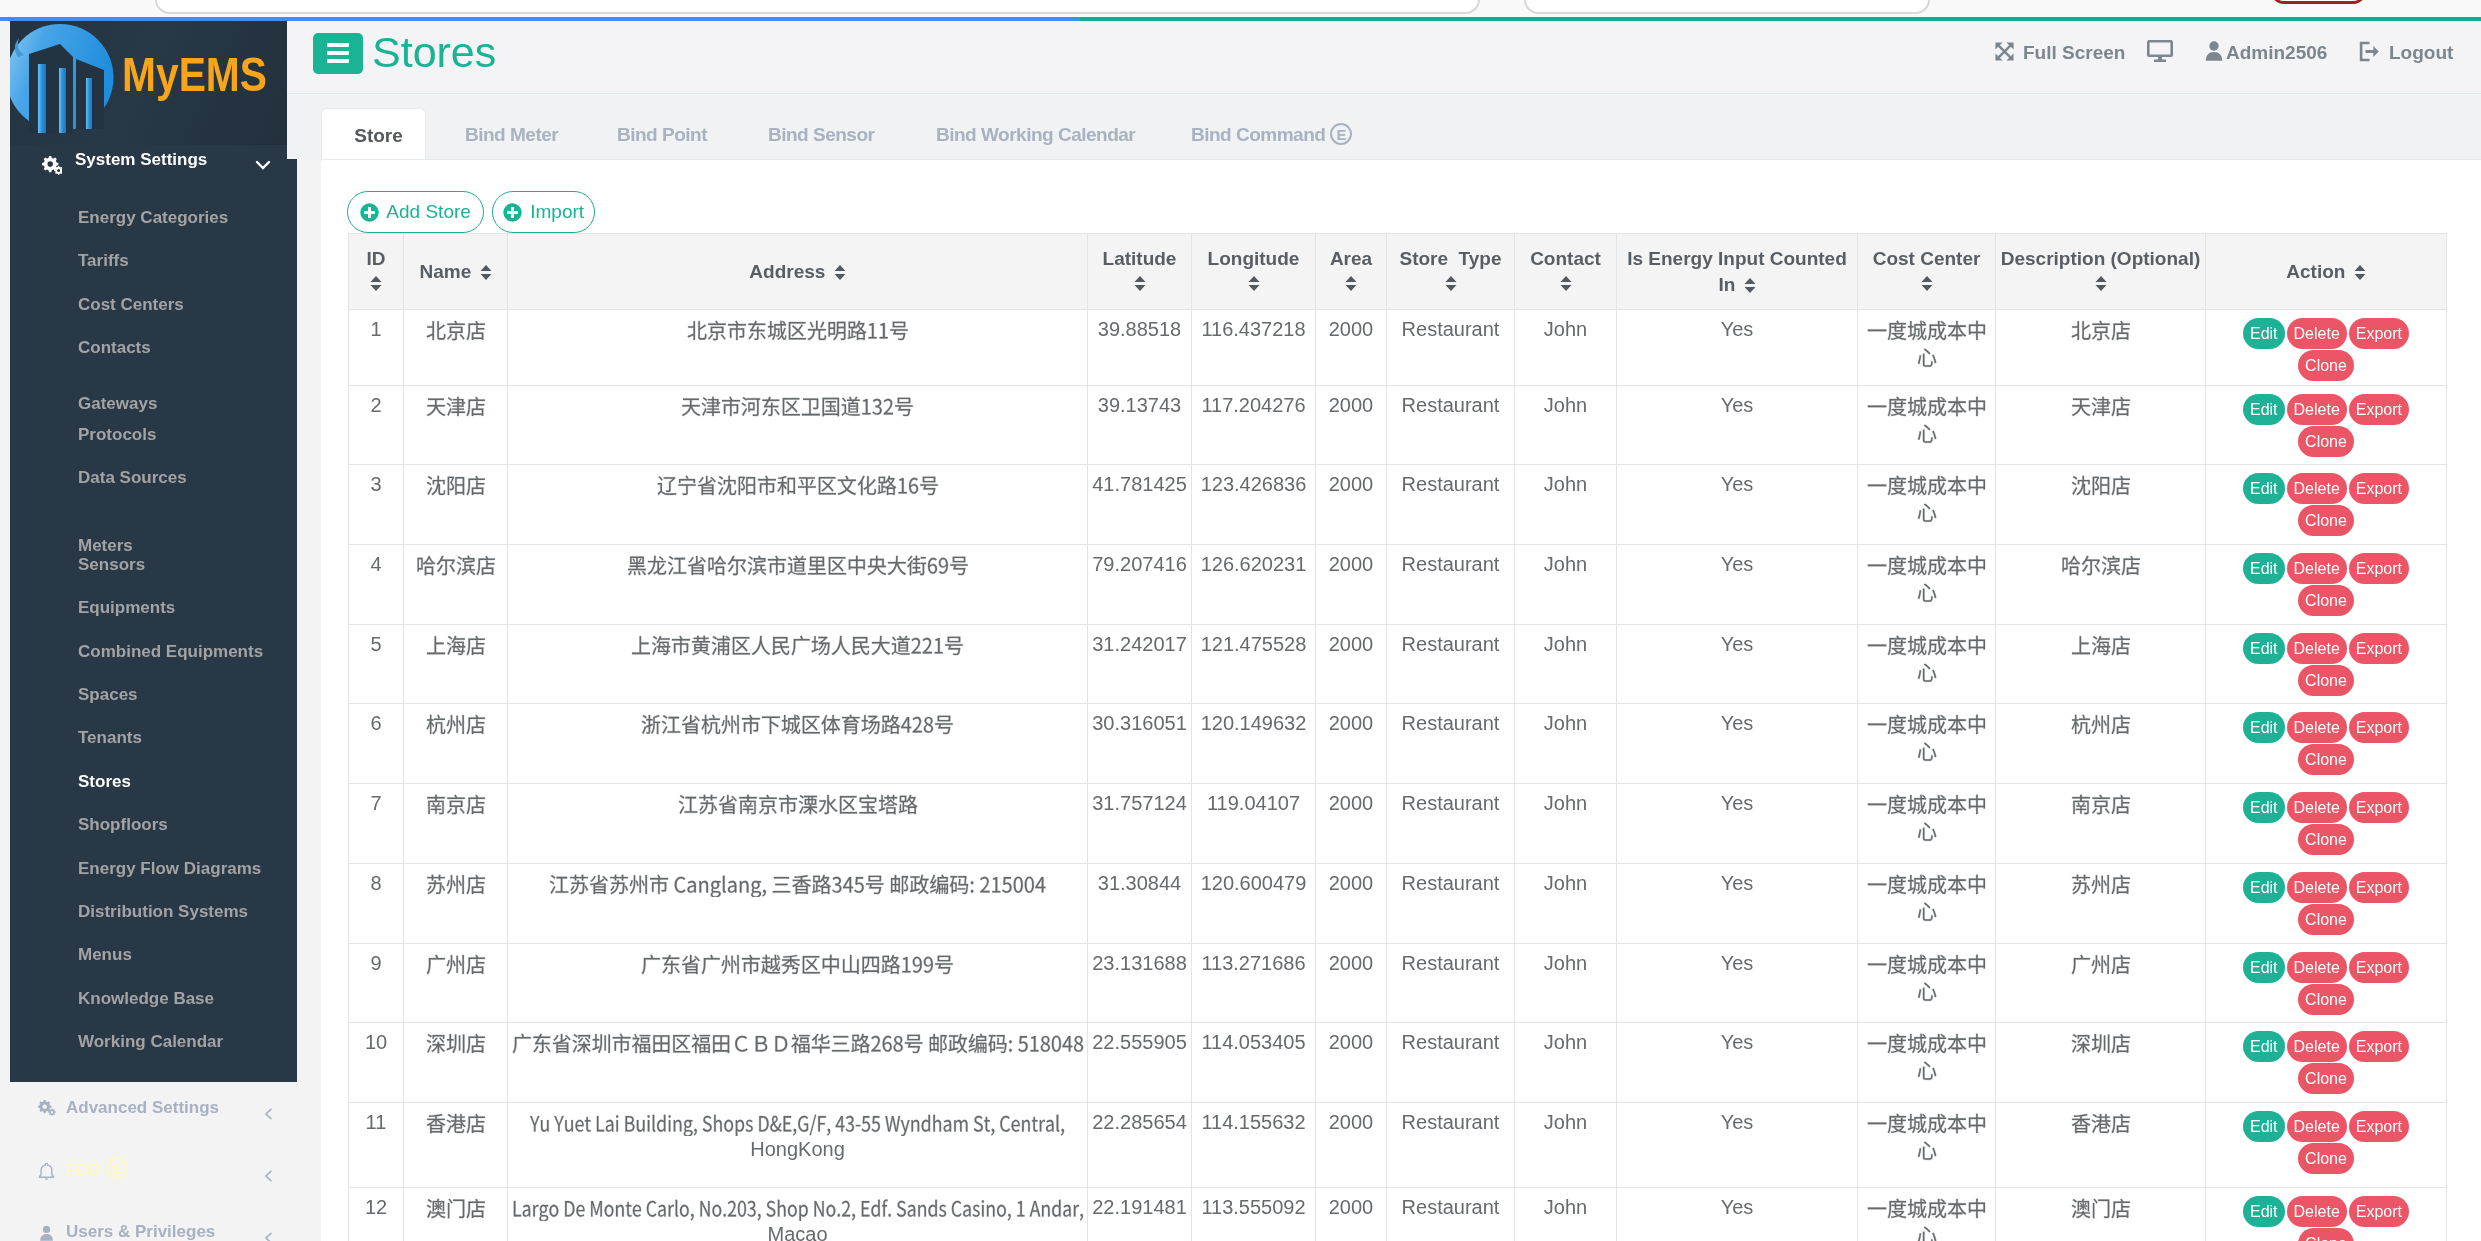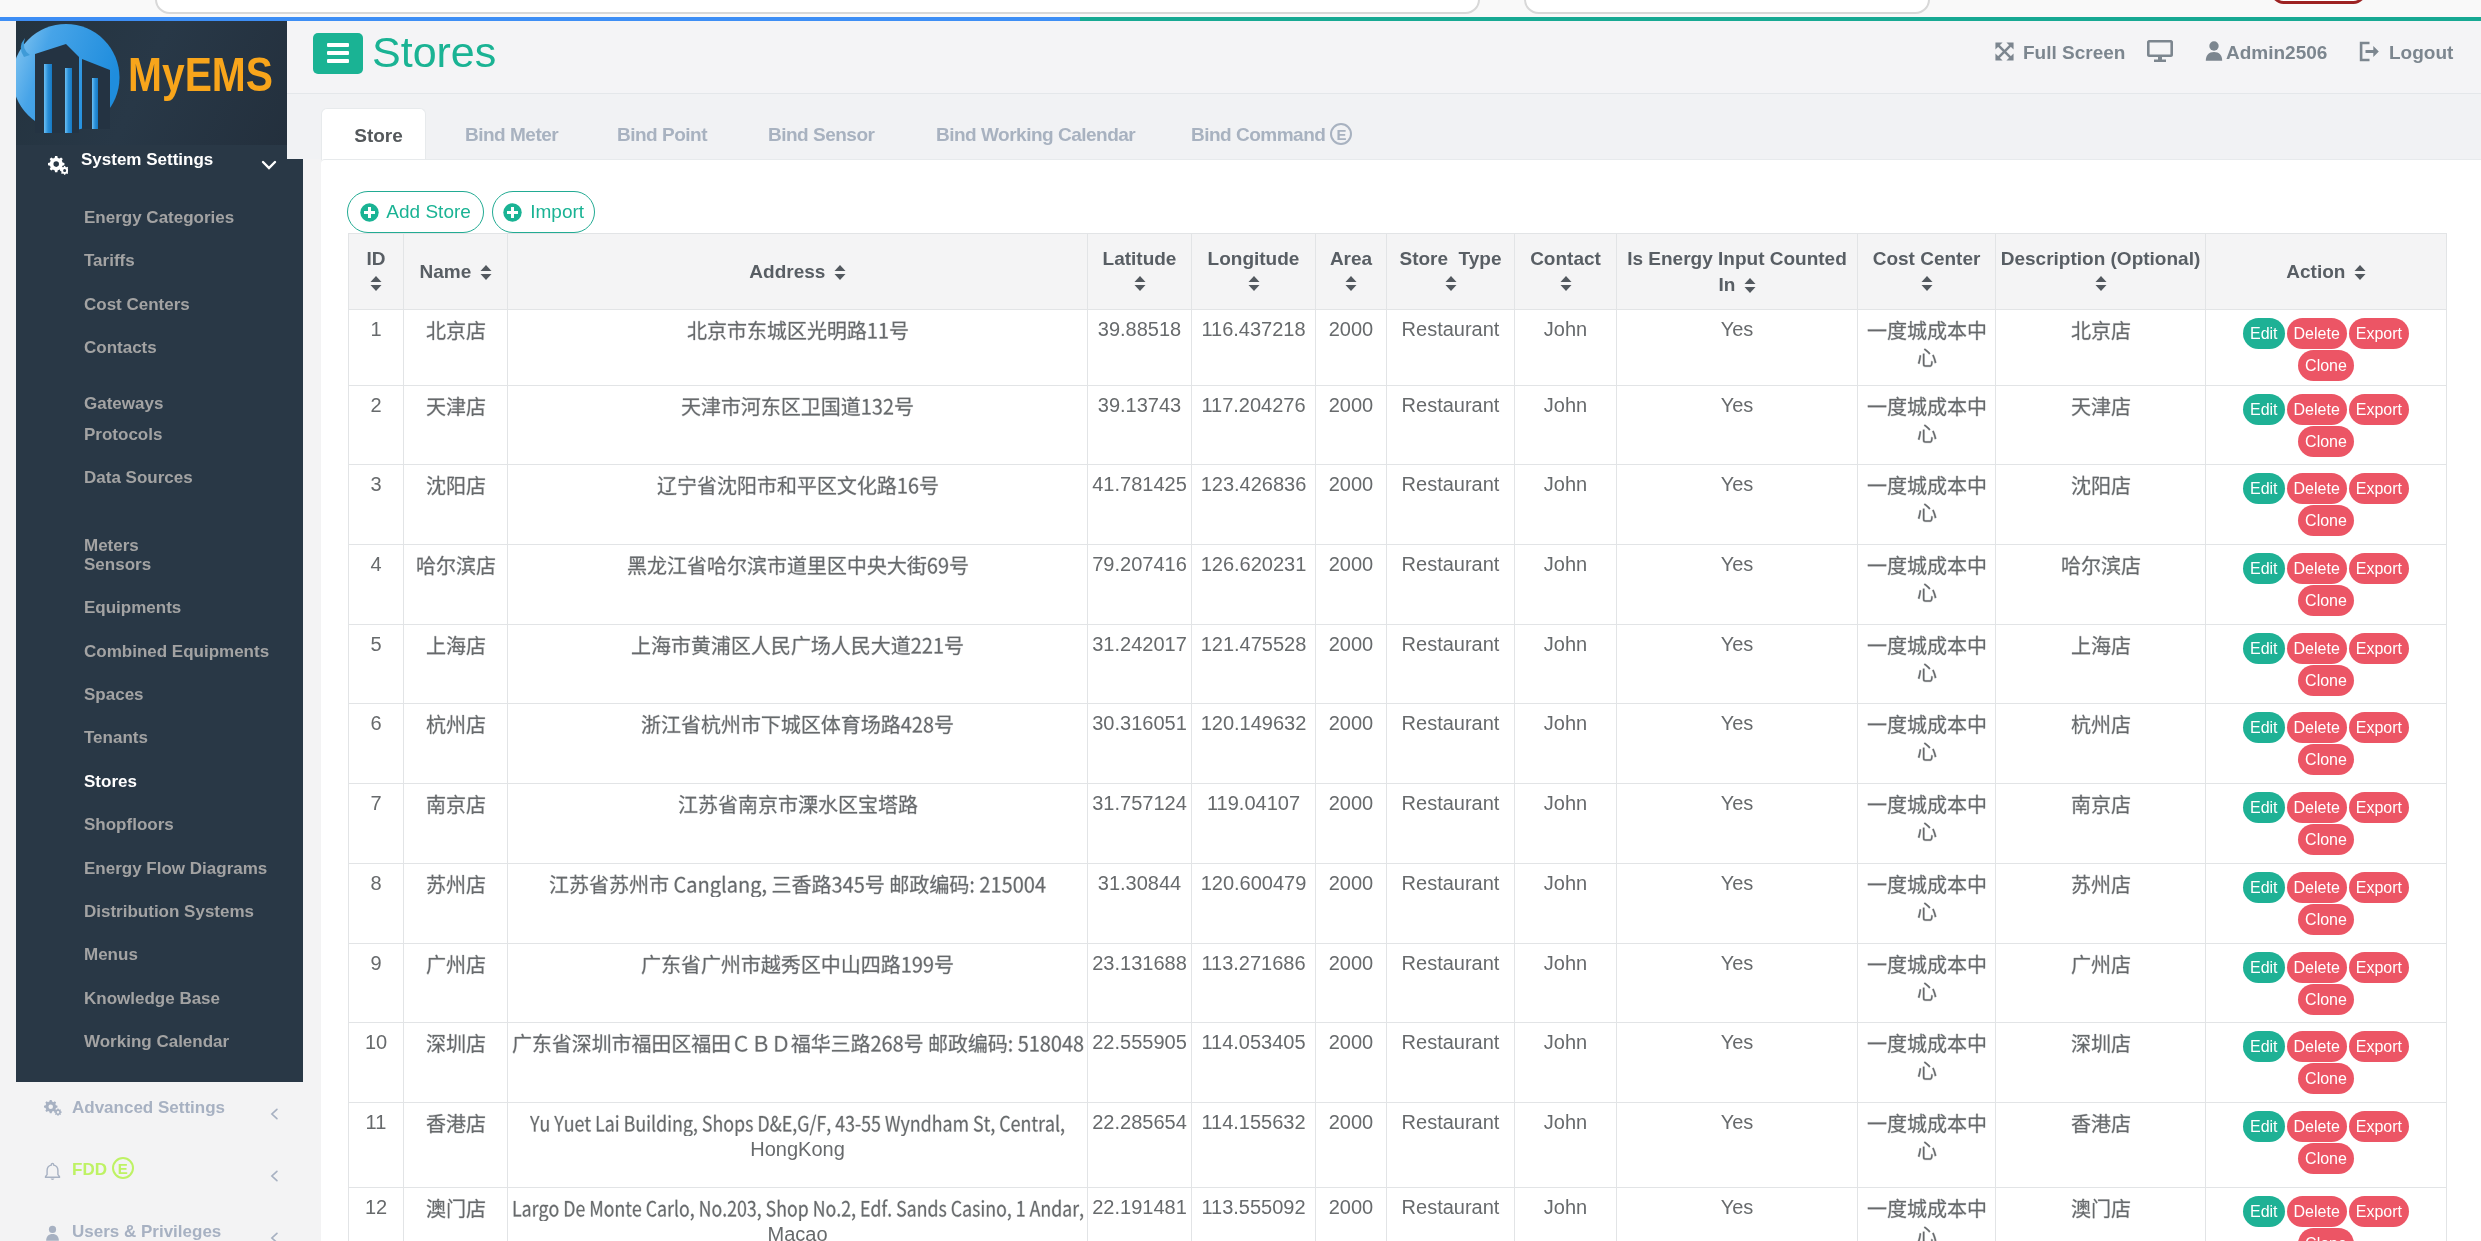--- a/index.html
+++ b/index.html
@@ -8,21 +8,21 @@
 .abs { position:absolute; }
 
 
 #topstrip { left:0; top:0; width:2481px; height:17px; background:#f9f9f9; overflow:hidden; }
 .pill { position:absolute; background:#fff; border:2px solid #d8d8d8; border-radius:15px; }
 #redpill { position:absolute; background:#fff; border:3px solid #9d2222; border-radius:13px; }
 #progress { left:0; top:17px; width:2481px; height:4px; background:#17a993; }
 #progressblue { left:0; top:0; width:1080px; height:4px; background:#3d8ef5; position:absolute; }
 
 
-#sidebar { left:16px; top:21px; width:287px; height:1052px; background:#2f4050; }
+#sidebar { left:10px; top:21px; width:287px; height:1052px; background:#2f4050; }
 #logoarea { position:absolute; left:0; top:0; width:287px; height:124px; background:linear-gradient(115deg,#24333f 0%,#283847 45%,#232f3c 100%); }
 #menusec { position:absolute; left:0; top:124px; width:287px; height:937px; background:#293846; }
 .navhead { position:absolute; left:0; width:287px; height:34px; color:#fff; font-size:17px; font-weight:bold; line-height:34px; }
 .navhead .ntxt { position:absolute; left:65px; }
 .navsub { position:absolute; left:68px; width:220px; color:#a3a3a3; font-size:17px; font-weight:bold; line-height:24px; }
 
 
 #navbar { left:287px; top:21px; width:2194px; height:73px; background:#f4f4f6; border-bottom:1px solid #e4e7ea; }
 #hambtn { position:absolute; left:26px; top:12px; width:50px; height:41px; background:#1ab394; border-radius:5px; }
 #hambtn i { position:absolute; left:14px; width:22px; height:4px; background:#fff; border-radius:1px; }
@@ -138,21 +138,21 @@
           <g transform="translate(15,12) scale(0.55)">
             <path d="M9.2 0 L11.8 0 L12.3 2.2 A7 7 0 0 1 14.3 3 L16.2 1.8 L18.1 3.6 L17 5.6 A7 7 0 0 1 17.8 7.5 L20 8 L20 10.6 L17.8 11.2 A7 7 0 0 1 17 13.1 L18.1 15 L16.2 16.9 L14.3 15.7 A7 7 0 0 1 12.3 16.5 L11.8 18.7 L9.2 18.7 L8.6 16.5 A7 7 0 0 1 6.7 15.7 L4.8 16.9 L2.9 15 L4.1 13.1 A7 7 0 0 1 3.3 11.2 L1 10.6 L1 8 L3.3 7.5 A7 7 0 0 1 4.1 5.6 L2.9 3.6 L4.8 1.8 L6.7 3 A7 7 0 0 1 8.6 2.2 Z M10.5 6.2 A3.2 3.2 0 1 0 10.5 12.6 A3.2 3.2 0 1 0 10.5 6.2 Z"></path>
           </g>
         </g>
       </svg>
       <span class="ntxt" style="left:56px;">Advanced Settings</span>
       <svg class="abs" style="left:253px;top:16px;" width="10" height="14" viewBox="0 0 12 16">
         <path d="M9.5 2.5 L3.5 8 L9.5 13.5" stroke="#a7b1c2" stroke-width="2" fill="none" stroke-linecap="round"></path>
       </svg>
     </div>
-<div class="navhead" style="top:1132px;color:#bef264;text-decoration:underline;">
+<div class="navhead" style="top:1132px;color:#fef9c3;text-decoration:underline;">
       <svg class="abs" style="left:28px;top:9px;" width="17" height="19" viewBox="0 0 22 24">
         <path d="M11 1.5 C11.8 1.5 12.5 2.2 12.5 3 L12.5 3.8 C15.7 4.5 18 7.3 18 10.7 L18 16 L20 18.5 L20 19.5 L2 19.5 L2 18.5 L4 16 L4 10.7 C4 7.3 6.3 4.5 9.5 3.8 L9.5 3 C9.5 2.2 10.2 1.5 11 1.5 Z" fill="none" stroke="#a7b1c2" stroke-width="1.8"></path>
         <path d="M8.5 21 A 2.6 2.6 0 0 0 13.5 21 Z" fill="#a7b1c2"></path>
       </svg>
       <span class="ntxt" style="left:56px;">FDD <span class="circE">E</span></span>
       <svg class="abs" style="left:253px;top:16px;" width="10" height="14" viewBox="0 0 12 16">
         <path d="M9.5 2.5 L3.5 8 L9.5 13.5" stroke="#a7b1c2" stroke-width="2" fill="none" stroke-linecap="round"></path>
       </svg>
     </div>
 <div class="navhead" style="top:1194px;color:#a7b1c2;">

